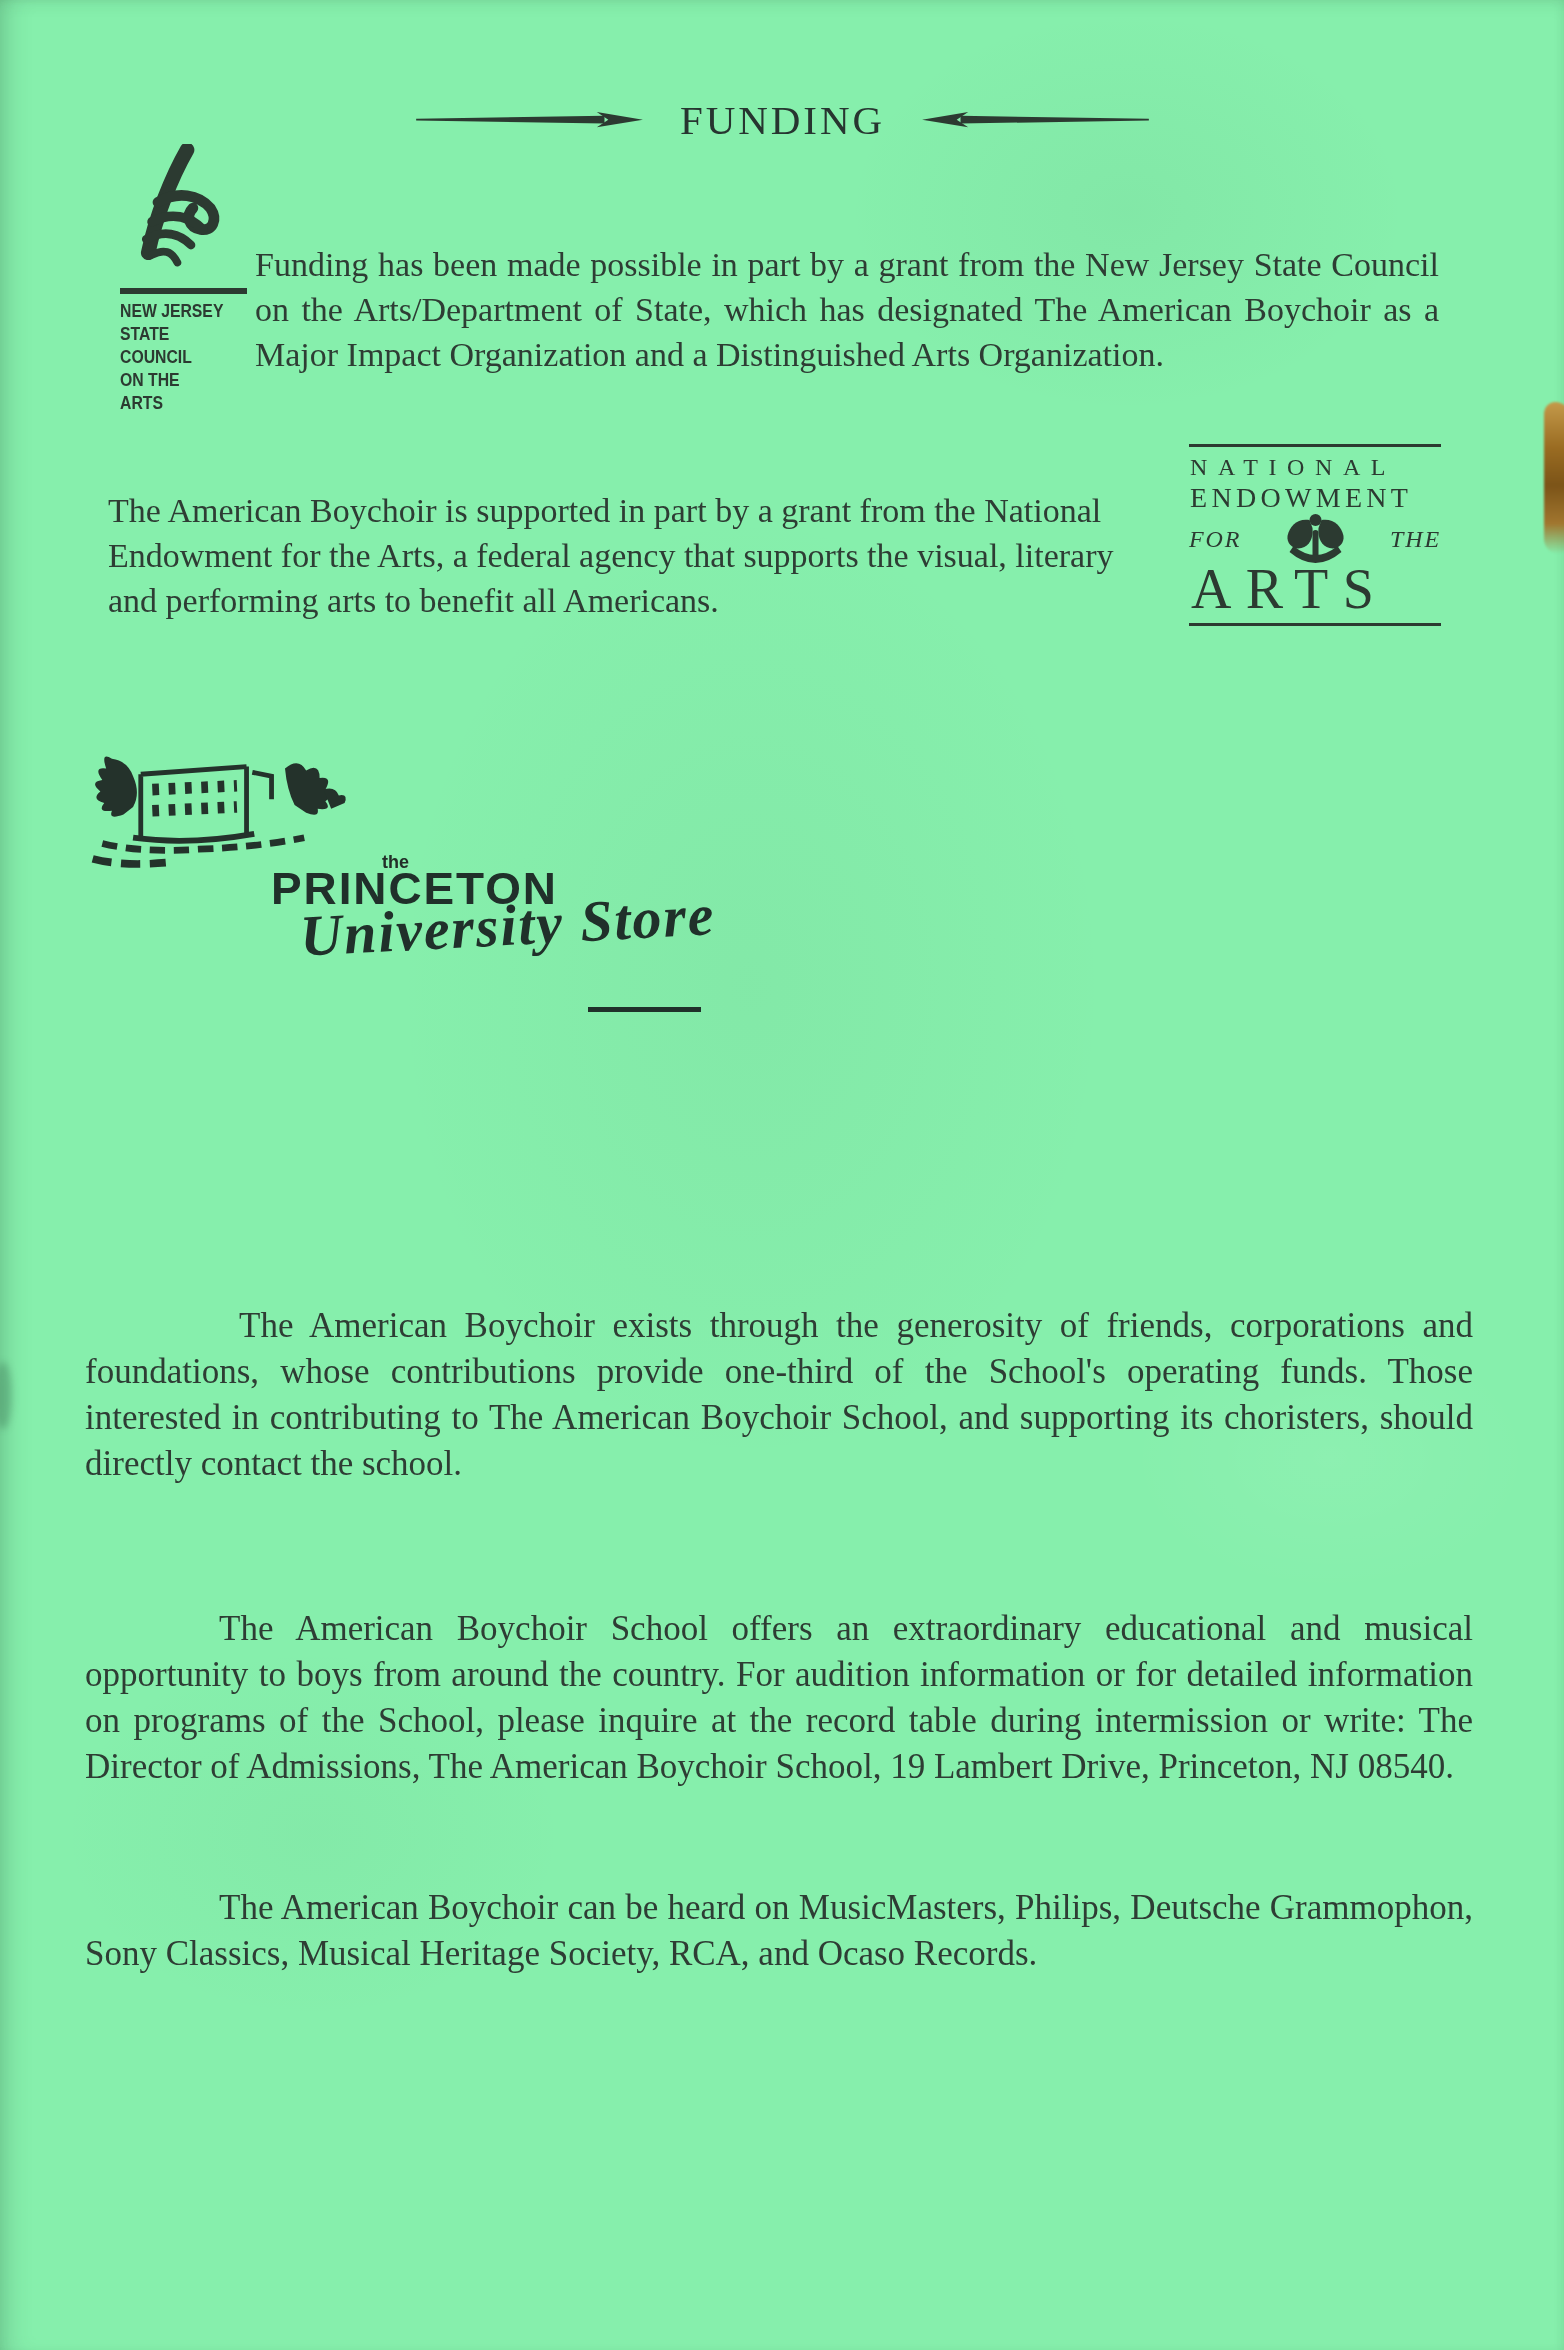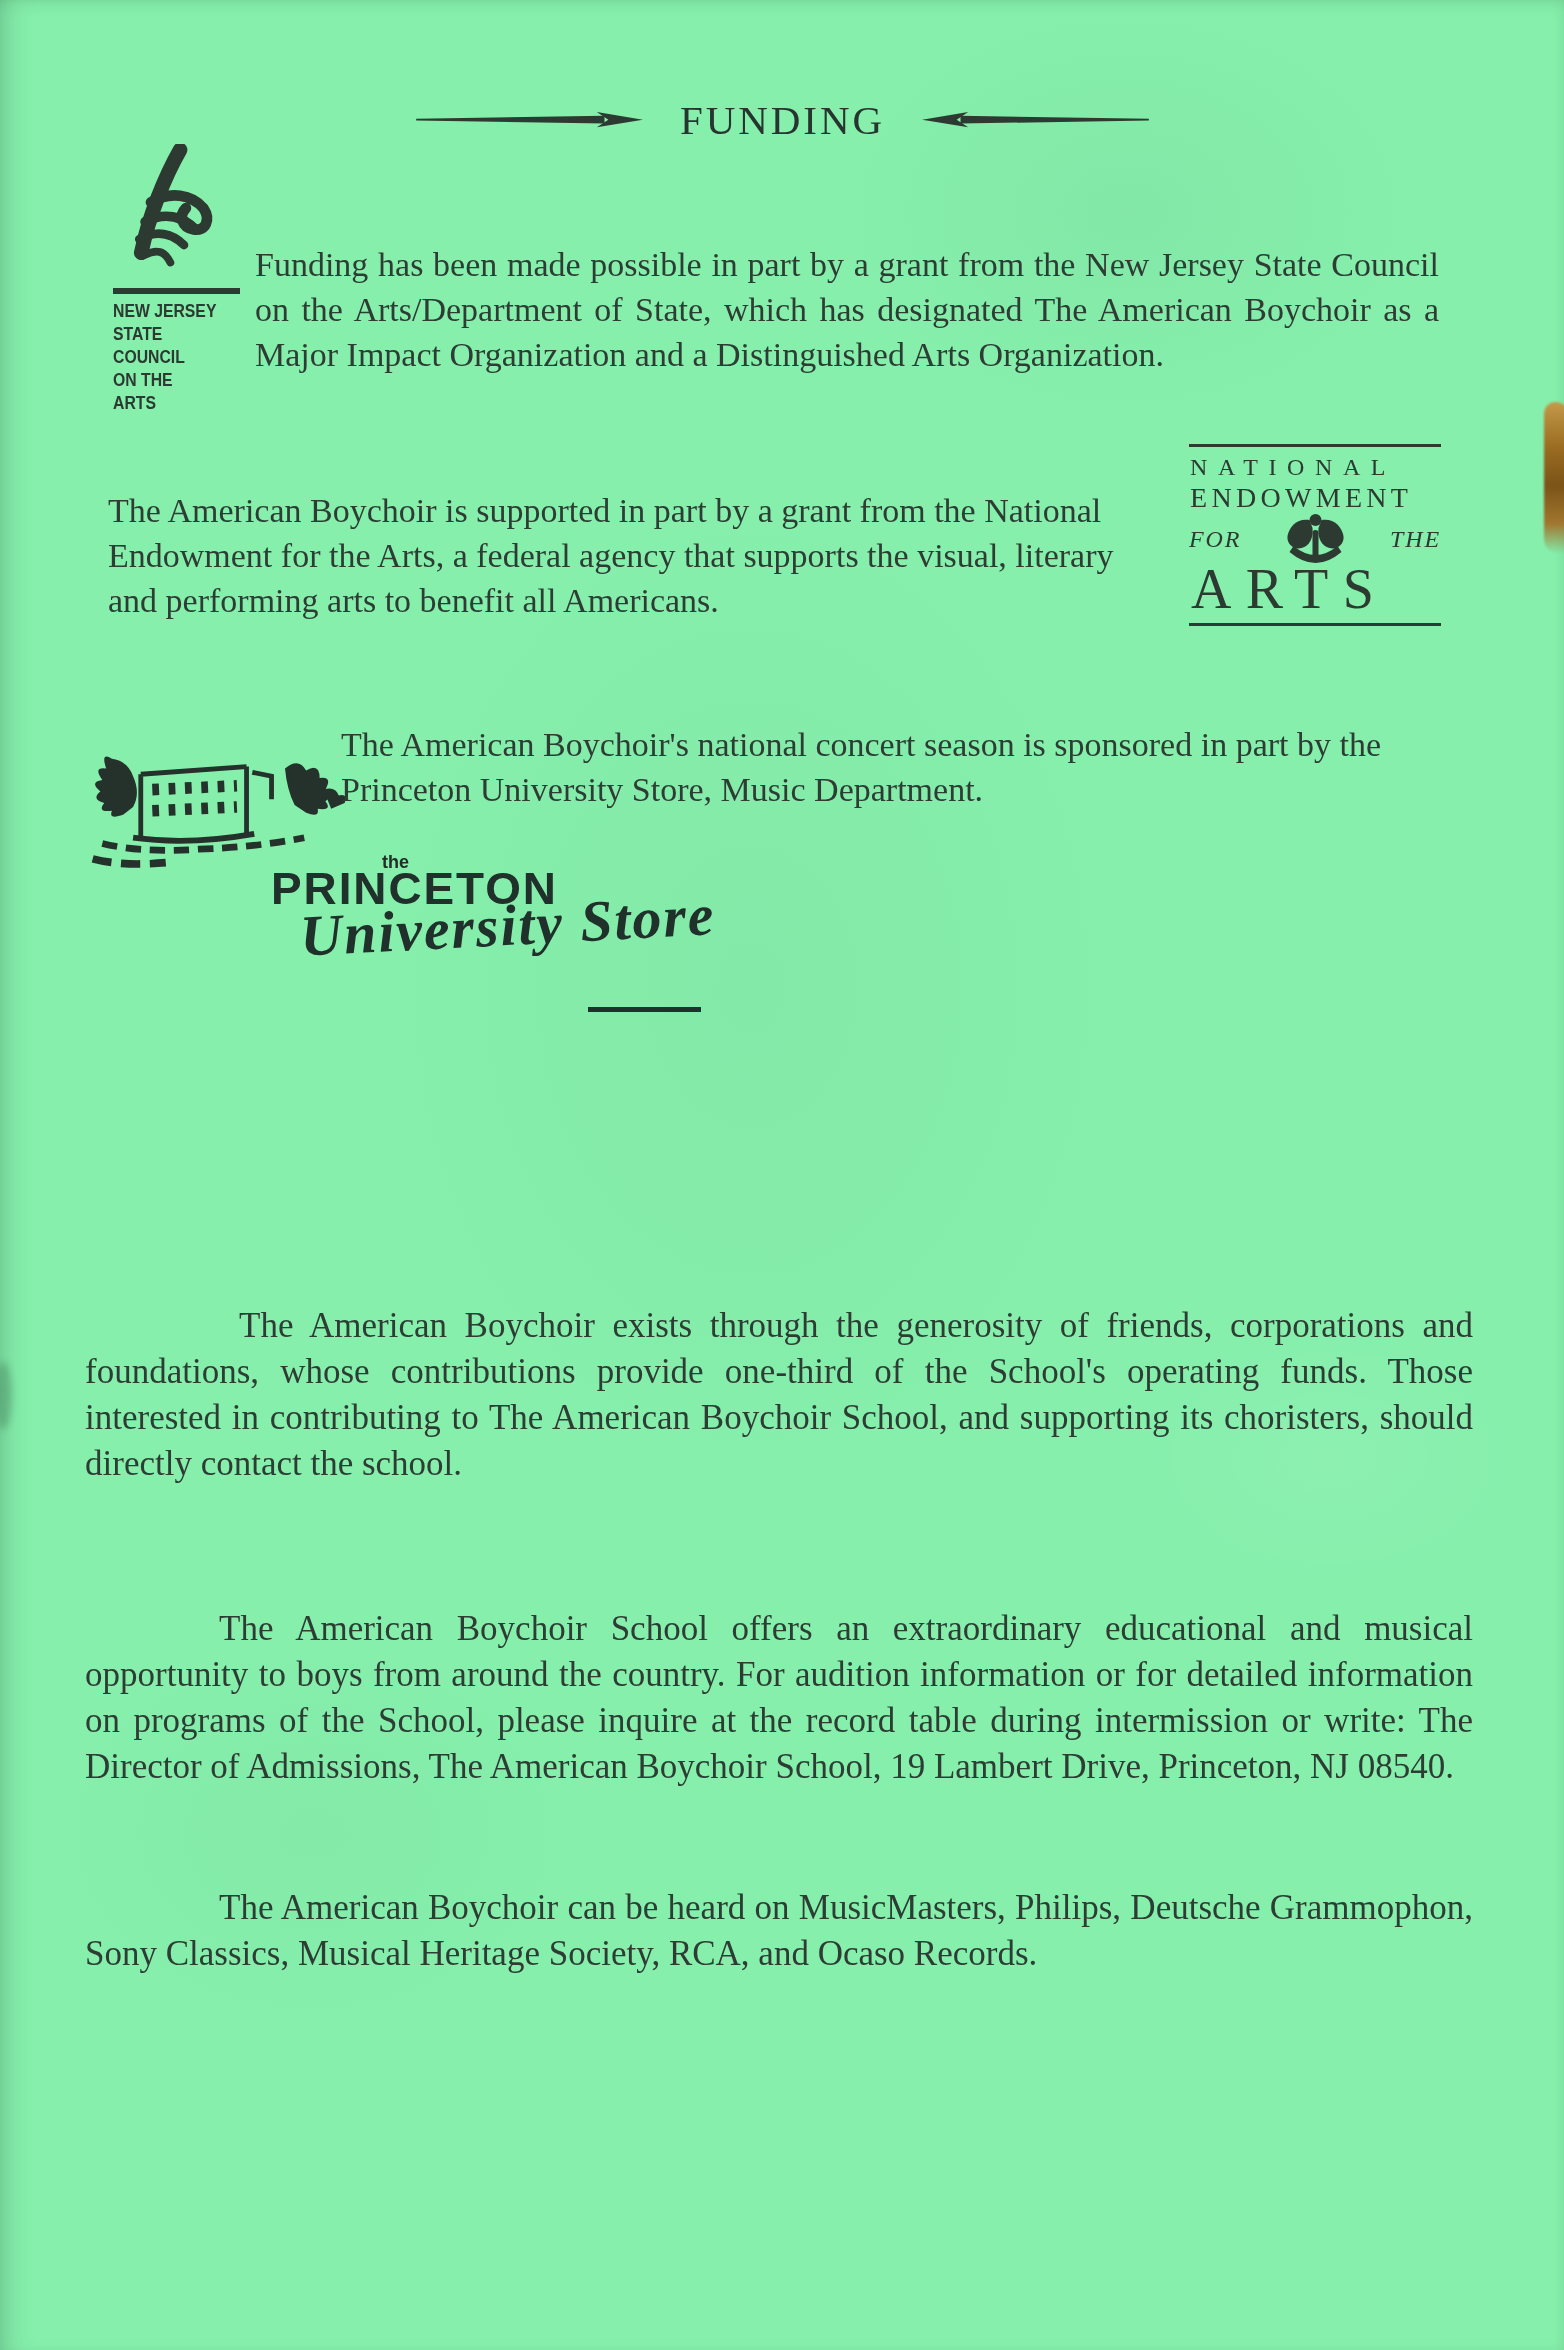--- a/index.html
+++ b/index.html
@@ -29,21 +29,21 @@
   .funding-header{
     position:absolute;top:96px;left:0;width:100%;
     display:flex;align-items:center;justify-content:center;gap:35px;
   }
   .funding-title{
     font-size:41px;letter-spacing:2.9px;color:#273530;font-weight:400;
   }
   .arrow-svg{display:block;}
 
   
-  .njsca{position:absolute;left:113px;top:144px;width:144px;}
+  .njsca{position:absolute;left:120px;top:144px;width:144px;}
   .njsca-rule{height:5.8px;background:#2c3a31;width:127px;margin:3.8px 0 5.8px 0;}
   .njsca-lines{
     font-family:"Liberation Sans", sans-serif;font-weight:700;
     font-size:19px;line-height:23px;color:#2c3a31;
     transform:scaleX(.83);transform-origin:left top;white-space:nowrap;
     letter-spacing:0px;
   }
 
   
   .para{position:absolute;font-size:34px;line-height:45px;color:#2e3d34;}
@@ -158,21 +158,20 @@
       <path d="M60 46 L60 112 M170 38 L170 108 M60 46 L170 38" stroke-width="5"></path>
       <line x1="72" y1="62" x2="160" y2="58" stroke-width="12" stroke-dasharray="7 10"></line>
       <line x1="72" y1="84" x2="160" y2="80" stroke-width="12" stroke-dasharray="7 10"></line>
       <path d="M52 112 Q110 120 178 108" stroke-width="6"></path>
       <path d="M20 118 Q60 128 120 124 Q180 122 230 112" stroke-width="7" stroke-dasharray="16 9"></path>
       <path d="M10 134 Q40 142 86 138" stroke-width="8" stroke-dasharray="20 10"></path>
       <path d="M176 44 L196 48 L196 72" stroke-width="5"></path>
     </g>
   </svg>
 
-  <div class="para p-princeton">The American Boychoir's national concert season is sponsored in part by the Princeton University Store, Music Department.</div>
 
   <div class="pu-the">the</div>
   <div class="pu-name">PRINCETON</div>
   <div class="pu-script">University Store</div>
   <div class="pu-underline"></div>
 
   <div class="para just p-generosity">The American Boychoir exists through the generosity of friends, corporations and foundations, whose contributions provide one-third of the School's operating funds.  Those interested in contributing to The American Boychoir School, and supporting its choristers, should directly contact the school.</div>
 
   <div class="para just p-offers">The American Boychoir School offers an extraordinary educational and musical opportunity to boys from around the country.  For audition information or for detailed information on programs of the School, please inquire at the record table during intermission or write:  The Director of Admissions, The American Boychoir School, 19 Lambert Drive, Princeton, NJ  08540.</div>
 

